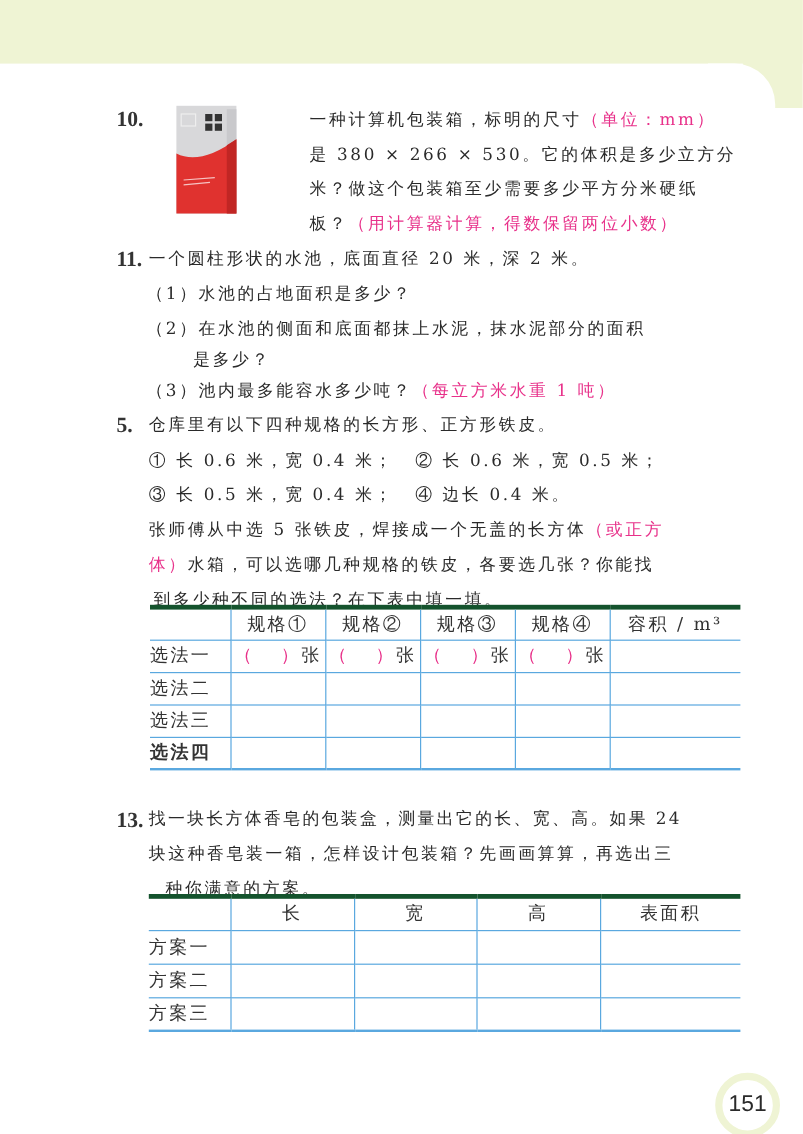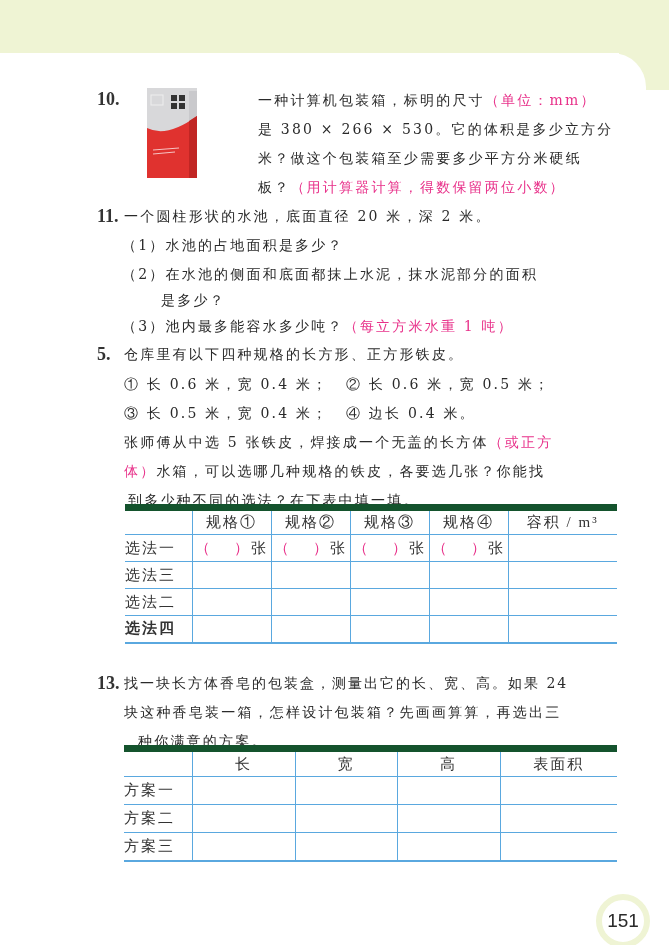--- a/index.html
+++ b/index.html
@@ -34,21 +34,21 @@
     position: absolute; left: 143px; top: 88px; width: 58px; height: 96px;
   }
   table.grid {
     position: absolute; border-collapse: collapse;
     font-size: 15px; letter-spacing: 2px;
   }
   table.grid td {
     border-left: 1.5px solid #5aa8df; border-right: 1.5px solid #5aa8df;
     border-bottom: 1.5px solid #5aa8df; padding: 0; text-align: center; color: #333;
   }
-  table.grid tr:first-child td { border-top: 7px solid #14532d; font-family: Liberation Serif, serif; }
+  table.grid tr:first-child td { border-top: 4px solid #14532d; }
   table.grid td:first-child { border-left: none; }
   table.grid td:last-child { border-right: none; }
   table.grid tr:last-child td { border-bottom: 2px solid #5aa8df; }
   .paren { color: #e8318a; }
   .page-num {
     position: absolute; left: 596px; top: 894px; width: 42px; height: 42px;
     border-radius: 50%; background: #ffffff; border: 6px solid #eff4d4;
     font-family: "Liberation Sans", sans-serif; font-size: 19px; color: #2a2a2a;
     display: flex; align-items: center; justify-content: center;
   }
@@ -126,29 +126,29 @@
   </tr>
   <tr style="height:27px;">
     <td style="text-align:left;">选法一</td>
     <td><span class="paren">（</span><span style="display:inline-block;width:22px;"></span><span class="paren">）</span><span>张</span></td>
     <td><span class="paren">（</span><span style="display:inline-block;width:22px;"></span><span class="paren">）</span><span>张</span></td>
     <td><span class="paren">（</span><span style="display:inline-block;width:22px;"></span><span class="paren">）</span><span>张</span></td>
     <td><span class="paren">（</span><span style="display:inline-block;width:22px;"></span><span class="paren">）</span><span>张</span></td>
     <td></td>
   </tr>
   <tr style="height:27px;">
+    <td style="text-align:left;">选法二</td>
+    <td></td>
+        <td></td>
+        <td></td>
+        <td></td>
+        <td></td>
+  </tr>
+  <tr style="height:27px;">
     <td style="text-align:left;">选法三</td>
-    <td></td>
-        <td></td>
-        <td></td>
-        <td></td>
-        <td></td>
-  </tr>
-  <tr style="height:27px;">
-    <td style="text-align:left;">选法二</td>
     <td></td>
         <td></td>
         <td></td>
         <td></td>
         <td></td>
   </tr>
   <tr style="height:27px;font-weight:bold;">
     <td style="text-align:left;">选法四</td>
     <td></td>
         <td></td>

